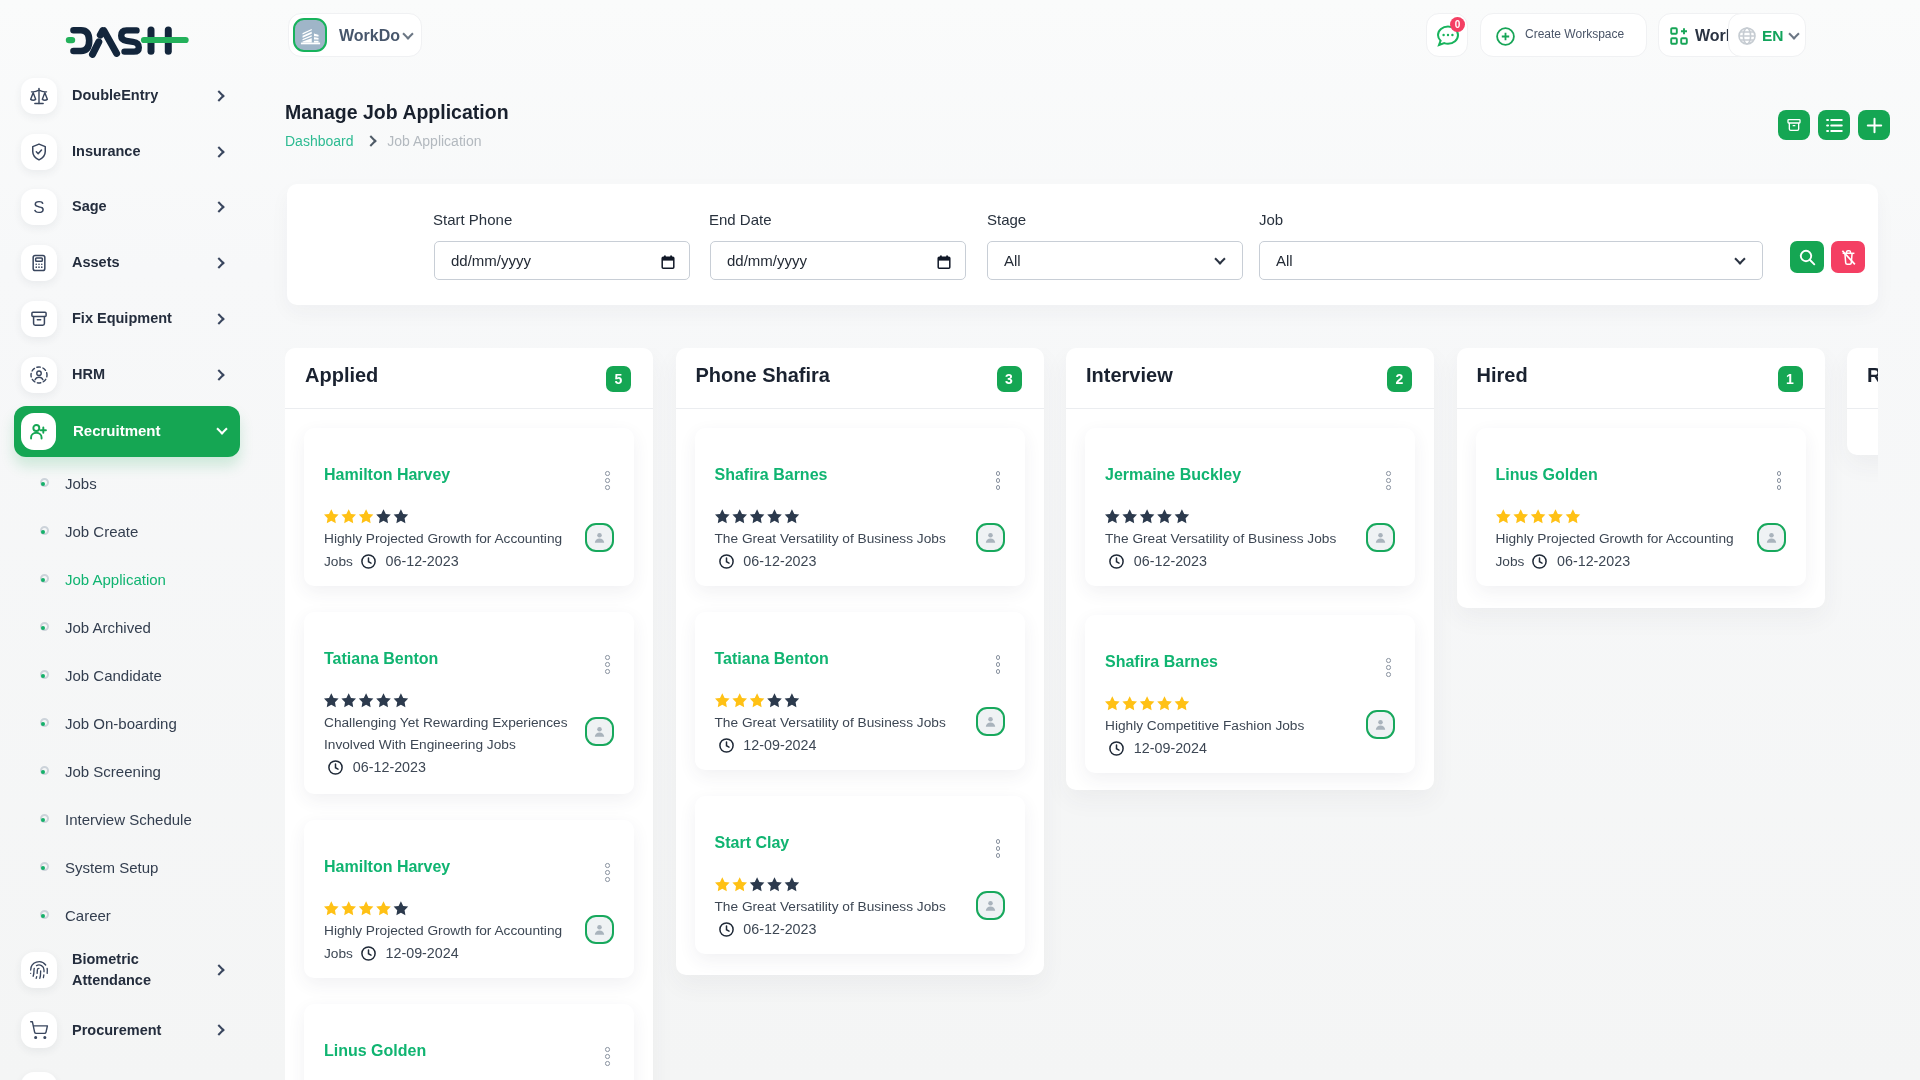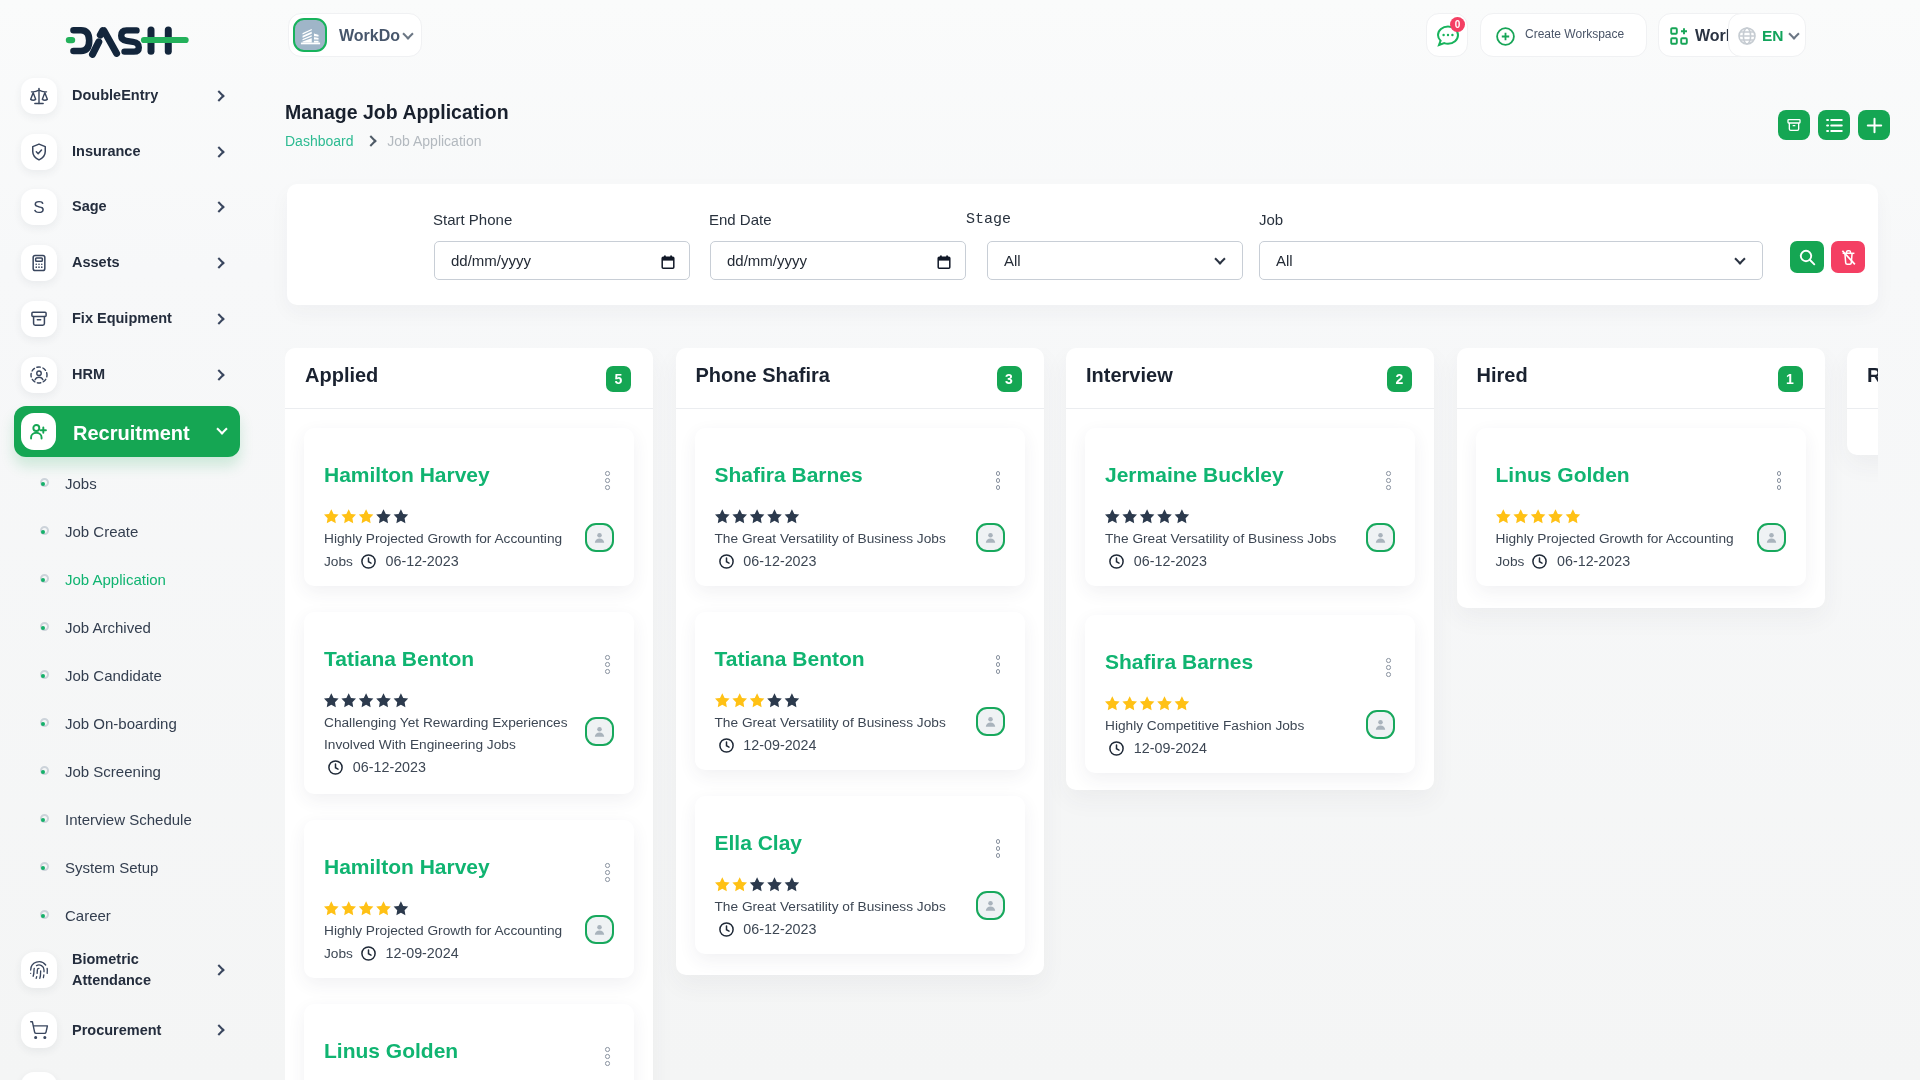--- a/index.html
+++ b/index.html
@@ -22,21 +22,21 @@
 
 .flabel{position:absolute;font-size:15px;color:#29323e;}
 .finput{position:absolute;top:241px;height:39px;background:#fff;border:1px solid #c8ced6;border-radius:5px;font-size:15px;color:#242b36;display:flex;align-items:center;}
 
 .kwrap{position:absolute;left:285px;top:348px;width:1593px;height:732px;overflow:hidden;}
 .kcol{position:absolute;top:0;width:368px;background:#fff;border-radius:10px;box-shadow:0 10px 24px rgba(50,60,80,.05);}
 .ktitle{position:absolute;left:20px;top:16px;font-size:20px;font-weight:700;color:#1a2230;}
 .kbadge{position:absolute;right:22px;top:18px;width:25px;height:26px;background:#15a653;border-radius:7px;color:#fff;font-size:14px;font-weight:700;display:flex;align-items:center;justify-content:center;}
 .kdiv{position:absolute;left:0;right:0;top:60px;border-top:1px solid #ebedf0;}
 .card{position:absolute;left:19px;width:330px;background:#fff;border-radius:10px;box-shadow:0 6px 18px rgba(50,60,80,.07);}
-.cname{position:absolute;left:20px;top:38px;font-size:21px;line-height:17px;font-weight:700;color:#10b471;white-space:nowrap;}
+.cname{position:absolute;left:20px;top:38px;font-size:16px;line-height:17px;font-weight:700;color:#10b471;white-space:nowrap;}
 .cdots{position:absolute;right:24px;top:43px;width:5px;}
 .cdots i{display:block;width:4.5px;height:4.5px;border-radius:50%;border:1.4px solid #8a93a0;margin-bottom:2.6px;}
 .cstars{position:absolute;left:20px;top:81px;}
 .cdesc{position:absolute;left:20px;top:100px;font-size:13.7px;line-height:22px;color:#3d4754;white-space:nowrap;}
 .cavatar{position:absolute;right:20px;width:29px;height:29px;border-radius:11px;border:2px solid #17a85c;background:#eff2f4;display:flex;align-items:center;justify-content:center;}
 .clock{display:inline-block;vertical-align:-2.5px;margin:0 6px 0 4px;}
 .cdate{font-size:14.3px;}
 </style>
 </head>
 <body>
@@ -118,21 +118,21 @@
     </div>
 
 <div class="abs" style="left:14px;top:406px;width:226px;height:51px;background:#15a653;border-radius:12px;box-shadow:0 9px 14px rgba(21,166,83,.18);">
   <div style="position:absolute;left:7px;top:7px;width:35px;height:37px;background:#fff;border-radius:13px;display:flex;align-items:center;justify-content:center;">
     <svg width="21" height="21" viewBox="0 0 24 24" fill="none" stroke="#15a653" stroke-width="2.2" stroke-linecap="round">
       <circle cx="9.5" cy="8" r="3.4"></circle>
           <path d="M3.5 20 v-1.2 a6 5.4 0 0 1 12 0 V 20"></path>
           <path d="M17.5 7.5 v6 M14.5 10.5 h6"></path>
     </svg>
   </div>
-  <div style="position:absolute;left:59px;top:16px;font-size:20px;font-weight:700;color:#fff;">Recruitment</div>
+  <div style="position:absolute;left:59px;top:16px;font-size:15px;font-weight:700;color:#fff;">Recruitment</div>
   <span class="chevdn" style="position:absolute;left:204px;top:19px;"></span>
 </div>
 
 <div id="navsub">
       <span class="bullet" style="top:478px;"></span>
       <div class="subitem" style="top:475px;">Jobs</div>
       <span class="bullet" style="top:526px;"></span>
       <div class="subitem" style="top:523px;">Job Create</div>
       <span class="bullet" style="top:574px;"></span>
       <div class="subitem" style="top:571px;color:#10b471;">Job Application</div>
@@ -251,21 +251,21 @@
 </div>
 <div class="hbtn" style="left:1858px;top:110px;">
   <svg width="17" height="17" viewBox="0 0 17 17" fill="none" stroke="#fff" stroke-width="2" stroke-linecap="round">
         <path d="M8.5 1.8 v13.4 M1.8 8.5 h13.4"></path>
       </svg>
 </div>
 
 <div class="abs" style="left:287px;top:184px;width:1591px;height:121px;background:#fff;border-radius:10px;box-shadow:0 8px 20px rgba(50,60,80,.04);"></div>
 <div class="flabel" style="left:433px;top:211px;">Start Phone</div>
 <div class="flabel" style="left:709px;top:211px;">End Date</div>
-<div class="flabel" style="left:966px;top:211px;font-family:Liberation Mono, monospace;">Stage</div>
+<div class="flabel" style="left:987px;top:211px;">Stage</div>
 <div class="flabel" style="left:1259px;top:211px;">Job</div>
 
 <div class="finput" style="left:434px;width:256px;">
   <span style="margin-left:16px;">dd/mm/yyyy</span>
   <svg style="position:absolute;right:14px;top:13px;" width="14" height="14" viewBox="0 0 14 14" fill="none" stroke="#111827" stroke-width="1.5">
         <path d="M3.9 0.6 V 3 M 10.1 0.6 V 3" stroke-width="1.8"></path>
         <rect x="1.2" y="2.2" width="11.6" height="11" rx="1"></rect>
         <rect x="1.2" y="2.2" width="11.6" height="3.4" fill="#111827" stroke="none"></rect>
       </svg>
 </div>
@@ -489,21 +489,21 @@
               <path d="M7.5 4 v3.7 l2.5 1.4" stroke-linecap="round"></path>
             </svg> <span class="cdate">12-09-2024</span></div>
     <div class="cavatar" style="top:95px;">
             <svg width="15" height="15" viewBox="0 0 24 24" fill="#a9b3bc">
               <circle cx="12" cy="8.2" r="3.6"></circle>
               <path d="M4.5 20.5 a7.5 6.8 0 0 1 15 0 Z"></path>
             </svg>
           </div>
   </div>
         <div class="card" style="top:448px;height:158px;">
-    <div class="cname">Ella Clay</div>
+    <div class="cname">Start Clay</div>
     <div class="cdots">
             <i></i>
             <i></i>
             <i></i>
           </div>
     <div class="cstars"><svg width="88" height="16" viewBox="0 0 88 16">
               <g transform="translate(0,0)">
                 <polygon points="7.3,0.3 9.6,4.9 14.6,5.6 11.0,9.2 11.8,14.2 7.3,11.8 2.8,14.2 3.6,9.2 0.0,5.6 5.0,4.9" fill="#ffc115"></polygon>
               </g>
               <g transform="translate(17.4,0)">

